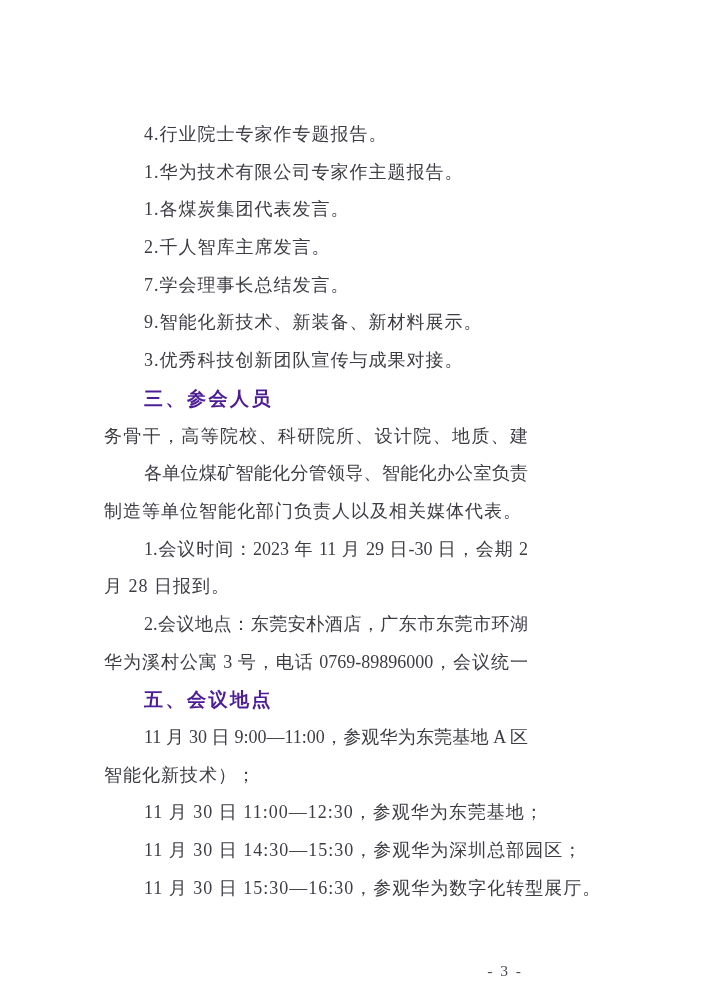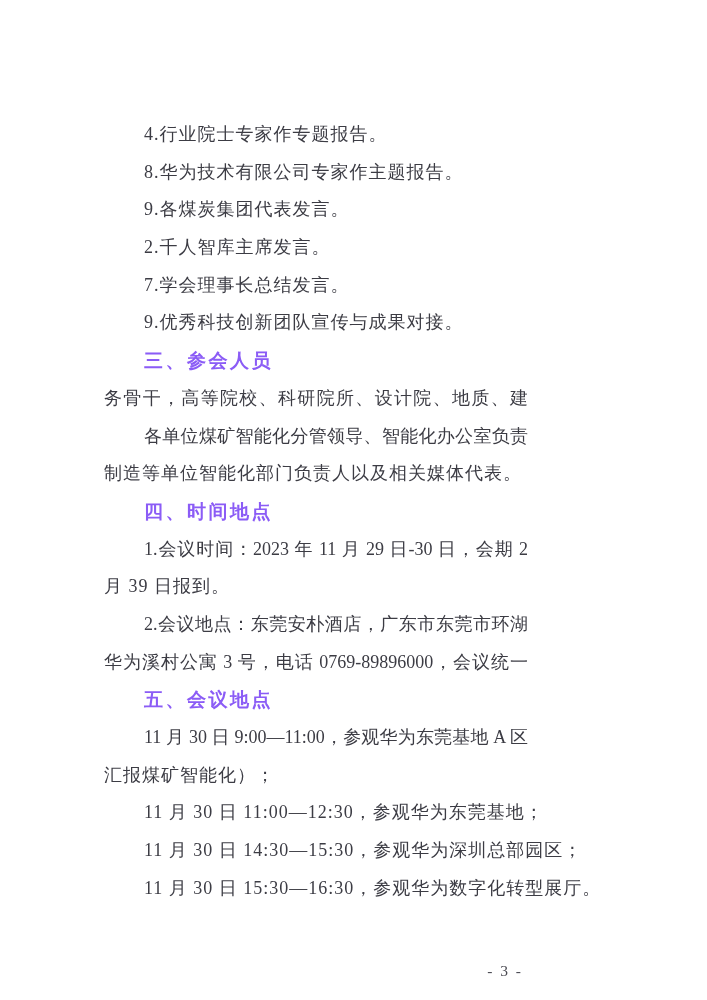--- a/index.html
+++ b/index.html
@@ -38,60 +38,60 @@
     text-align-last: justify;
     overflow: hidden;
   }
   .indent {
     padding-left: 40px;
   }
   .heading {
     font-family: "Liberation Sans", "DejaVu Sans", sans-serif;
     font-weight: bold;
     font-size: 19px;
-    color: #8b5cf6;
+    color: #4c1d95;
     letter-spacing: 2.5px;
   }
   .page-number {
     position: absolute;
     top: 924px;
     right: 100px;
     font-size: 15.5px;
     letter-spacing: 2px;
     color: #4a4a52;
     font-family: "Liberation Serif", "DejaVu Serif", serif;
   }
 </style>
 </head>
 <body>
 
 <div class="page">
   <div class="content">
 
     <div class="line indent">4.行业院士专家作专题报告。</div>
-    <div class="line indent">8.华为技术有限公司专家作主题报告。</div>
-    <div class="line indent">9.各煤炭集团代表发言。</div>
+    <div class="line indent">1.华为技术有限公司专家作主题报告。</div>
+    <div class="line indent">1.各煤炭集团代表发言。</div>
     <div class="line indent">2.千人智库主席发言。</div>
     <div class="line indent">7.学会理事长总结发言。</div>
-    <div class="line indent">9.优秀科技创新团队宣传与成果对接。</div>
+    <div class="line indent">9.智能化新技术、新装备、新材料展示。</div>
+    <div class="line indent">3.优秀科技创新团队宣传与成果对接。</div>
 
     <div class="line indent heading">三、参会人员</div>
     <div class="line full">务骨干，高等院校、科研院所、设计院、地质、建设、煤机</div>
     <div class="line indent full">各单位煤矿智能化分管领导、智能化办公室负责人及业</div>
     <div class="line">制造等单位智能化部门负责人以及相关媒体代表。</div>
 
-    <div class="line indent heading">四、时间地点</div>
     <div class="line indent full">1.会议时间：2023 年 11 月 29 日-30 日，会期 2 天，11</div>
-    <div class="line">月 39 日报到。</div>
+    <div class="line">月 28 日报到。</div>
     <div class="line indent full">2.会议地点：东莞安朴酒店，广东市东莞市环湖路 13 号</div>
     <div class="line full">华为溪村公寓 3 号，电话 0769-89896000，会议统一安排接站。</div>
 
     <div class="line indent heading">五、会议地点</div>
     <div class="line indent full">11 月 30 日 9:00—11:00，参观华为东莞基地 A 区（华为</div>
-    <div class="line">汇报煤矿智能化）；</div>
+    <div class="line">智能化新技术）；</div>
     <div class="line indent">11 月 30 日 11:00—12:30，参观华为东莞基地；</div>
     <div class="line indent">11 月 30 日 14:30—15:30，参观华为深圳总部园区；</div>
     <div class="line indent">11 月 30 日 15:30—16:30，参观华为数字化转型展厅。</div>
 
   </div>
 
   <div class="page-number">- 3 -</div>
 </div>
 
 </body></html>

